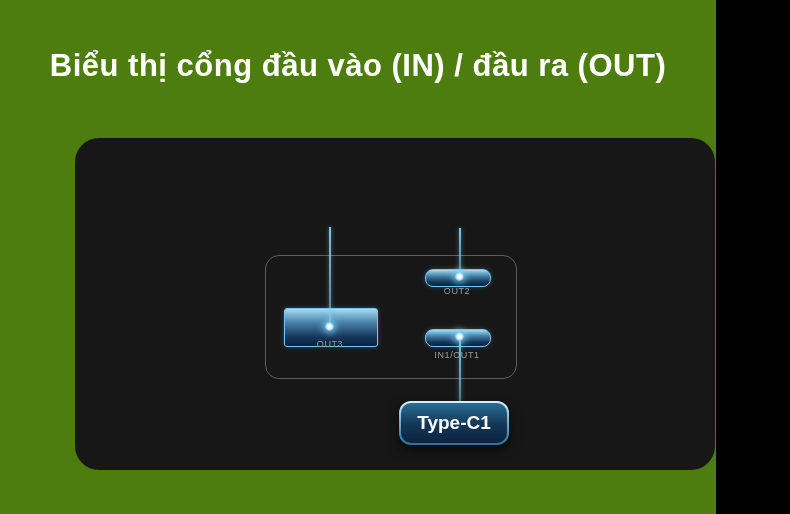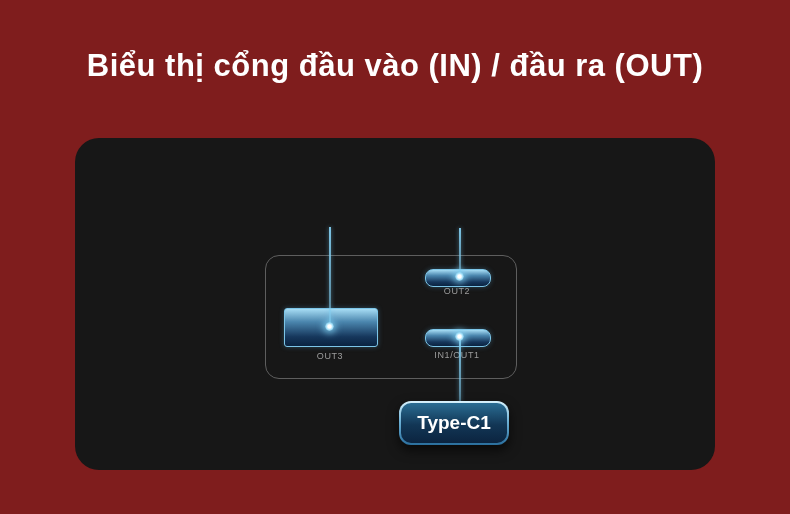--- a/index.html
+++ b/index.html
@@ -1,19 +1,19 @@
 <!DOCTYPE html>
 <html><head>
 <meta charset="utf-8">
 <style>
   html,body{margin:0;padding:0;background:#000;}
   .stage{
     position:relative;
-    width:790px;height:514px;
-    background:#7f1d1d;
+    width:716px;height:514px;
+    background:#4d7c0f;
     overflow:hidden;
     font-family:"Liberation Sans", sans-serif;
   }
   .title{
     position:absolute;
     left:0;top:48px;width:100%;
     margin:0;
     text-align:center;
     color:#ffffff;
     font-size:31px;
@@ -62,21 +62,21 @@
   .port-c2{left:159px;top:13px;width:64px;height:16px;border-radius:8px;}
   .port-c1{left:159px;top:73px;width:64px;height:16px;border-radius:8px;}
   .port-label{
     position:absolute;
     color:#9c9c9c;
     font-size:9px;
     letter-spacing:.6px;
     text-align:center;
     white-space:nowrap;
   }
-  .label-out3{left:18px;top:95px;width:92px;}
+  .label-out3{left:18px;top:83px;width:92px;}
   .label-out2{left:159px;top:30px;width:64px;}
   .label-in1out1{left:150px;top:94px;width:82px;}
   
   .line{
     position:absolute;
     width:2px;
     background:linear-gradient(180deg,rgba(130,205,240,.95),rgba(130,205,240,.55));
     box-shadow:0 0 4px rgba(116,199,234,.55);
     z-index:3;
   }

